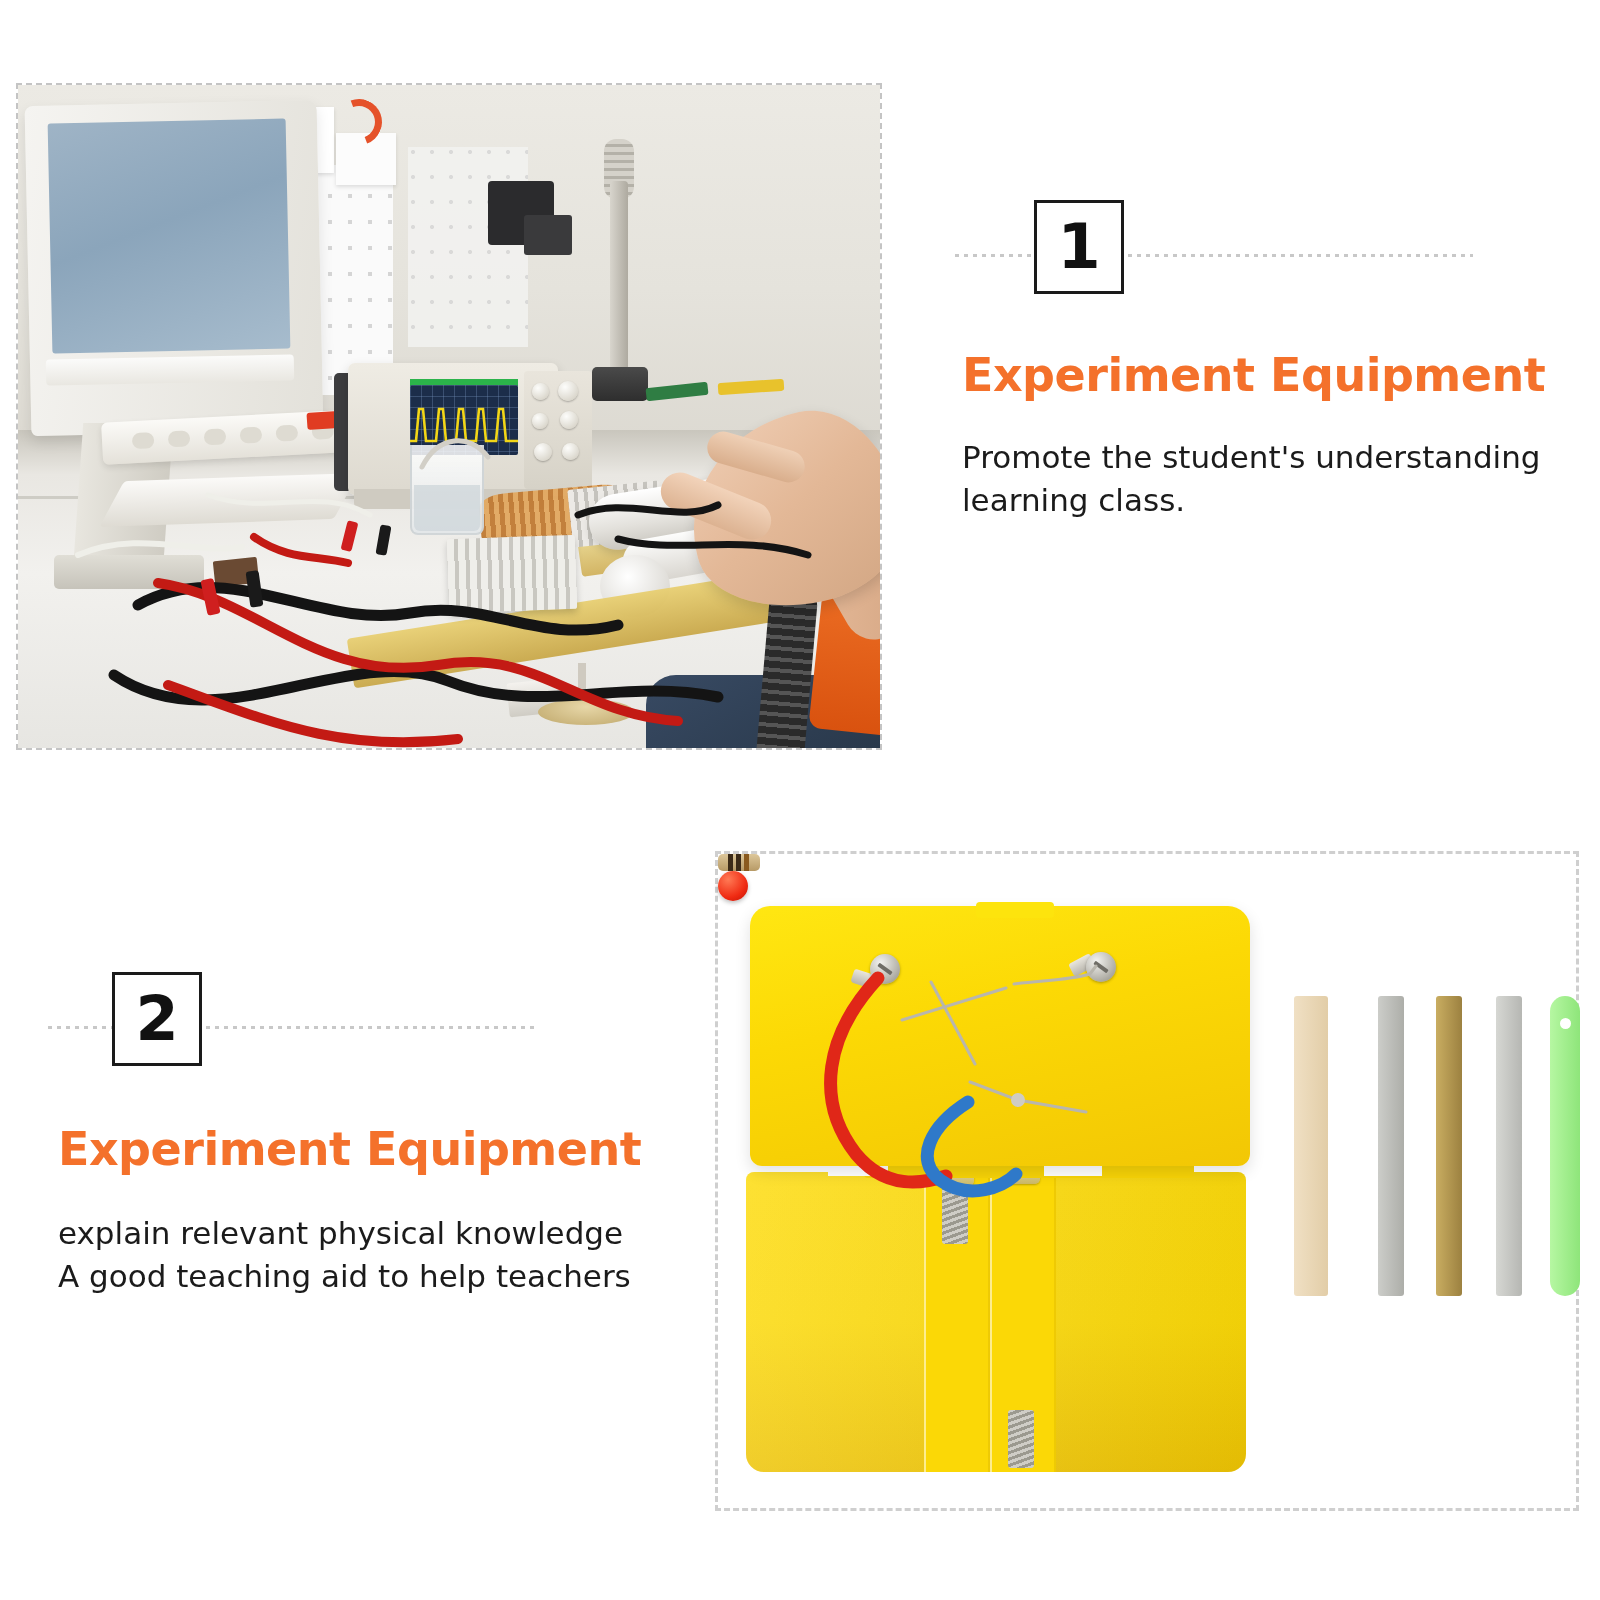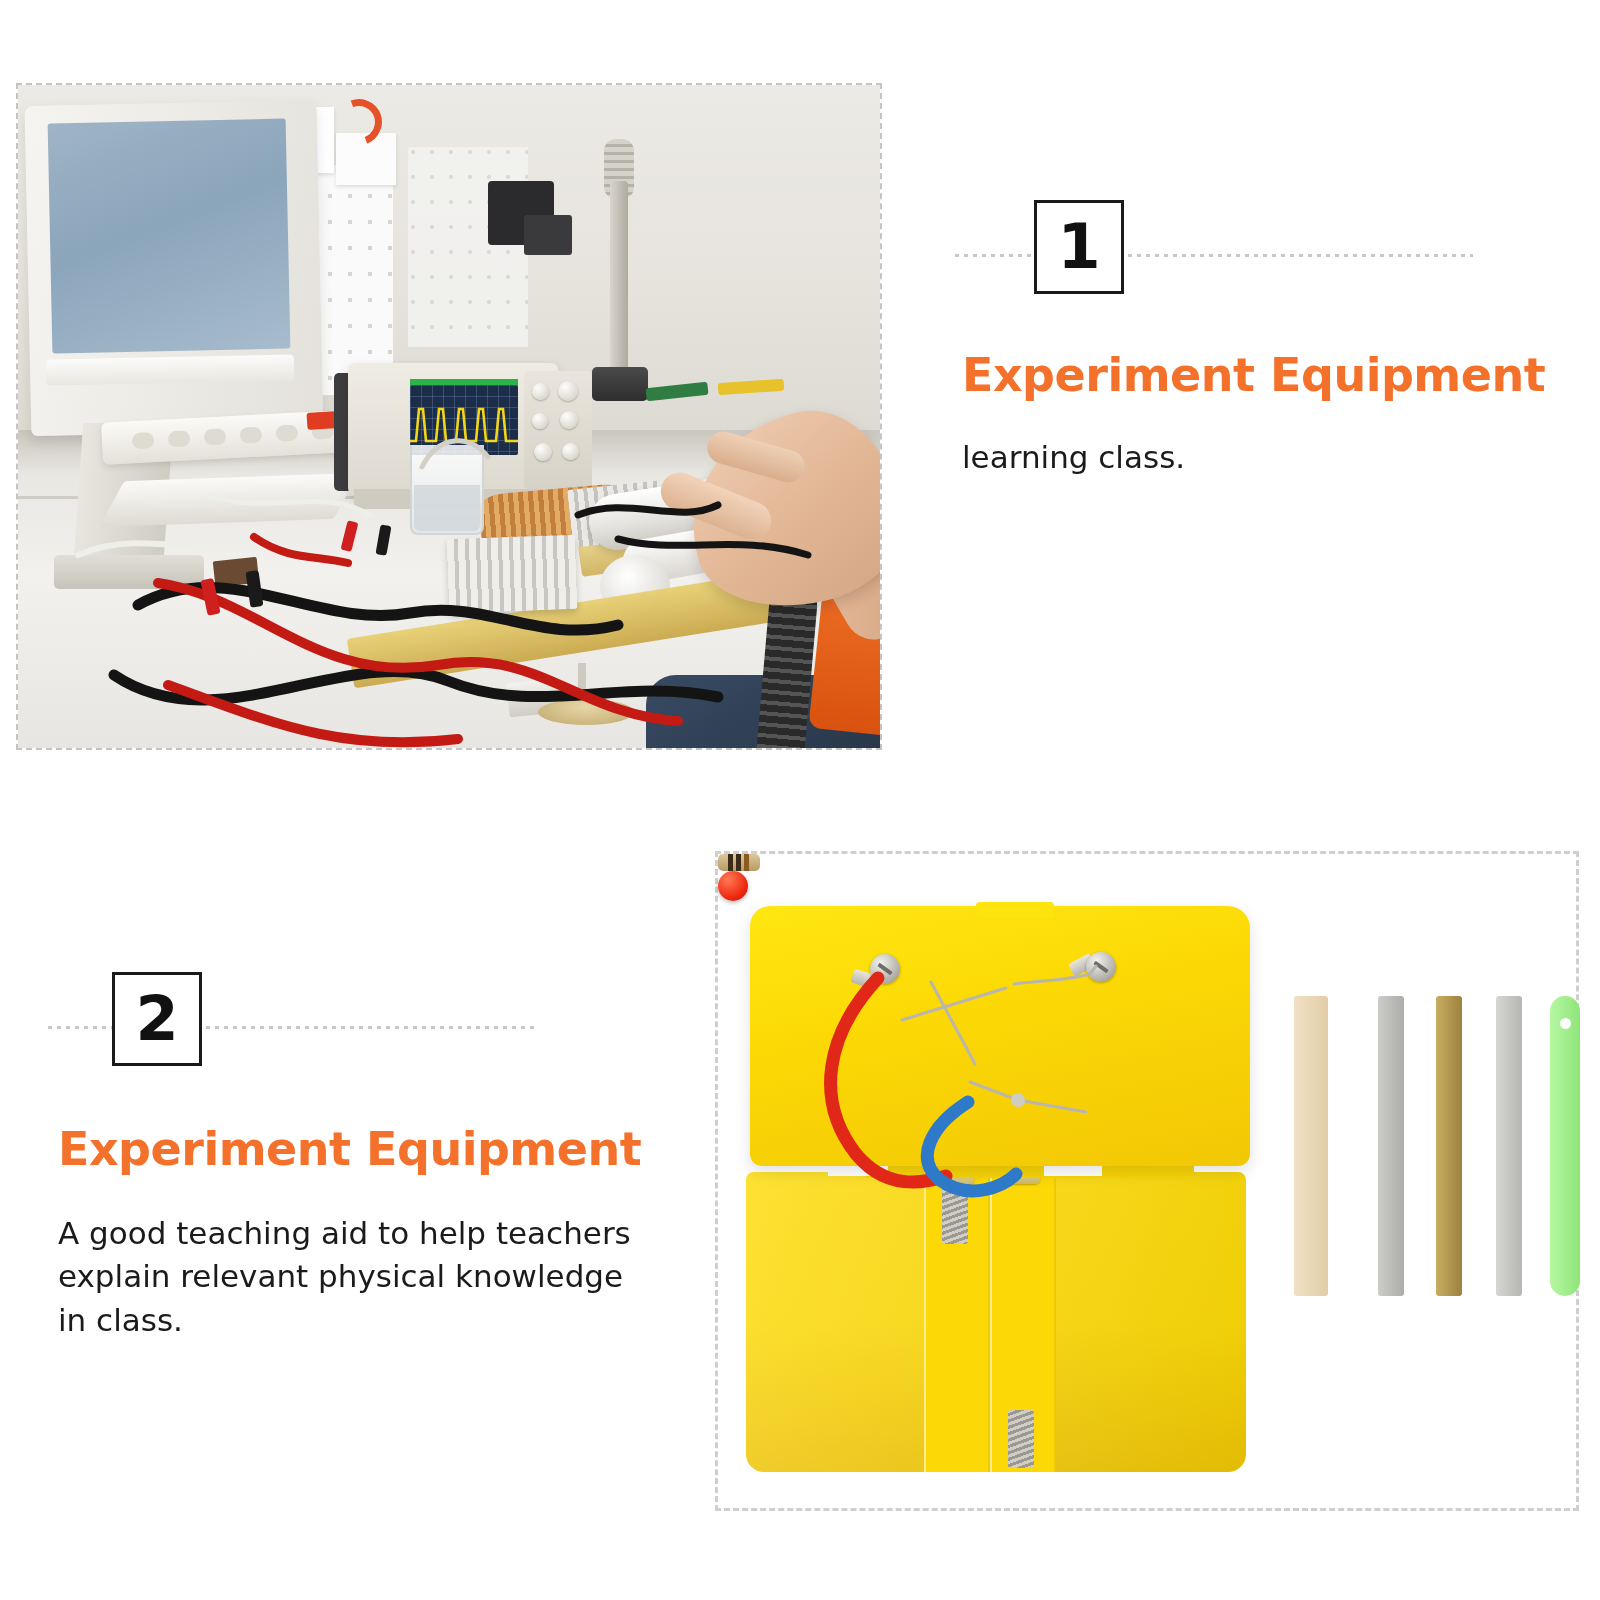--- a/index.html
+++ b/index.html
@@ -333,38 +333,38 @@
 
     <div class="dotline" style="left:955px; top:254px; width:80px;"></div>
     <div class="num-box" style="left:1034px; top:200px;">
       <span>1</span>
     </div>
     <div class="dotline" style="left:1128px; top:254px; width:345px;"></div>
 
     <div class="sec-title" style="left:962px; top:348px;">Experiment Equipment</div>
 
     <div class="sec-body" style="left:962px; top:436px; width:600px;">
+      <div>Promote the student's understanding</div>
       <div>learning class.</div>
     </div>
   </div>
 
   <div>
 
     <div class="dotline" style="left:48px; top:1026px; width:66px;"></div>
     <div class="num-box" style="left:112px; top:972px;">
       <span>2</span>
     </div>
     <div class="dotline" style="left:206px; top:1026px; width:330px;"></div>
 
     <div class="sec-title" style="left:58px; top:1122px;">Experiment Equipment</div>
 
     <div class="sec-body" style="left:58px; top:1212px; width:640px;">
+      <div>explain relevant physical knowledge</div>
       <div>A good teaching aid to help teachers</div>
-      <div>explain relevant physical knowledge</div>
-      <div>in class.</div>
     </div>
 
     <div class="prod-frame">
       <div class="prod">
 
         <div class="pc base"></div>
         <div class="pc base-persp"></div>
         <div class="pc bay"></div>
         <div class="pc bay2"></div>
 

